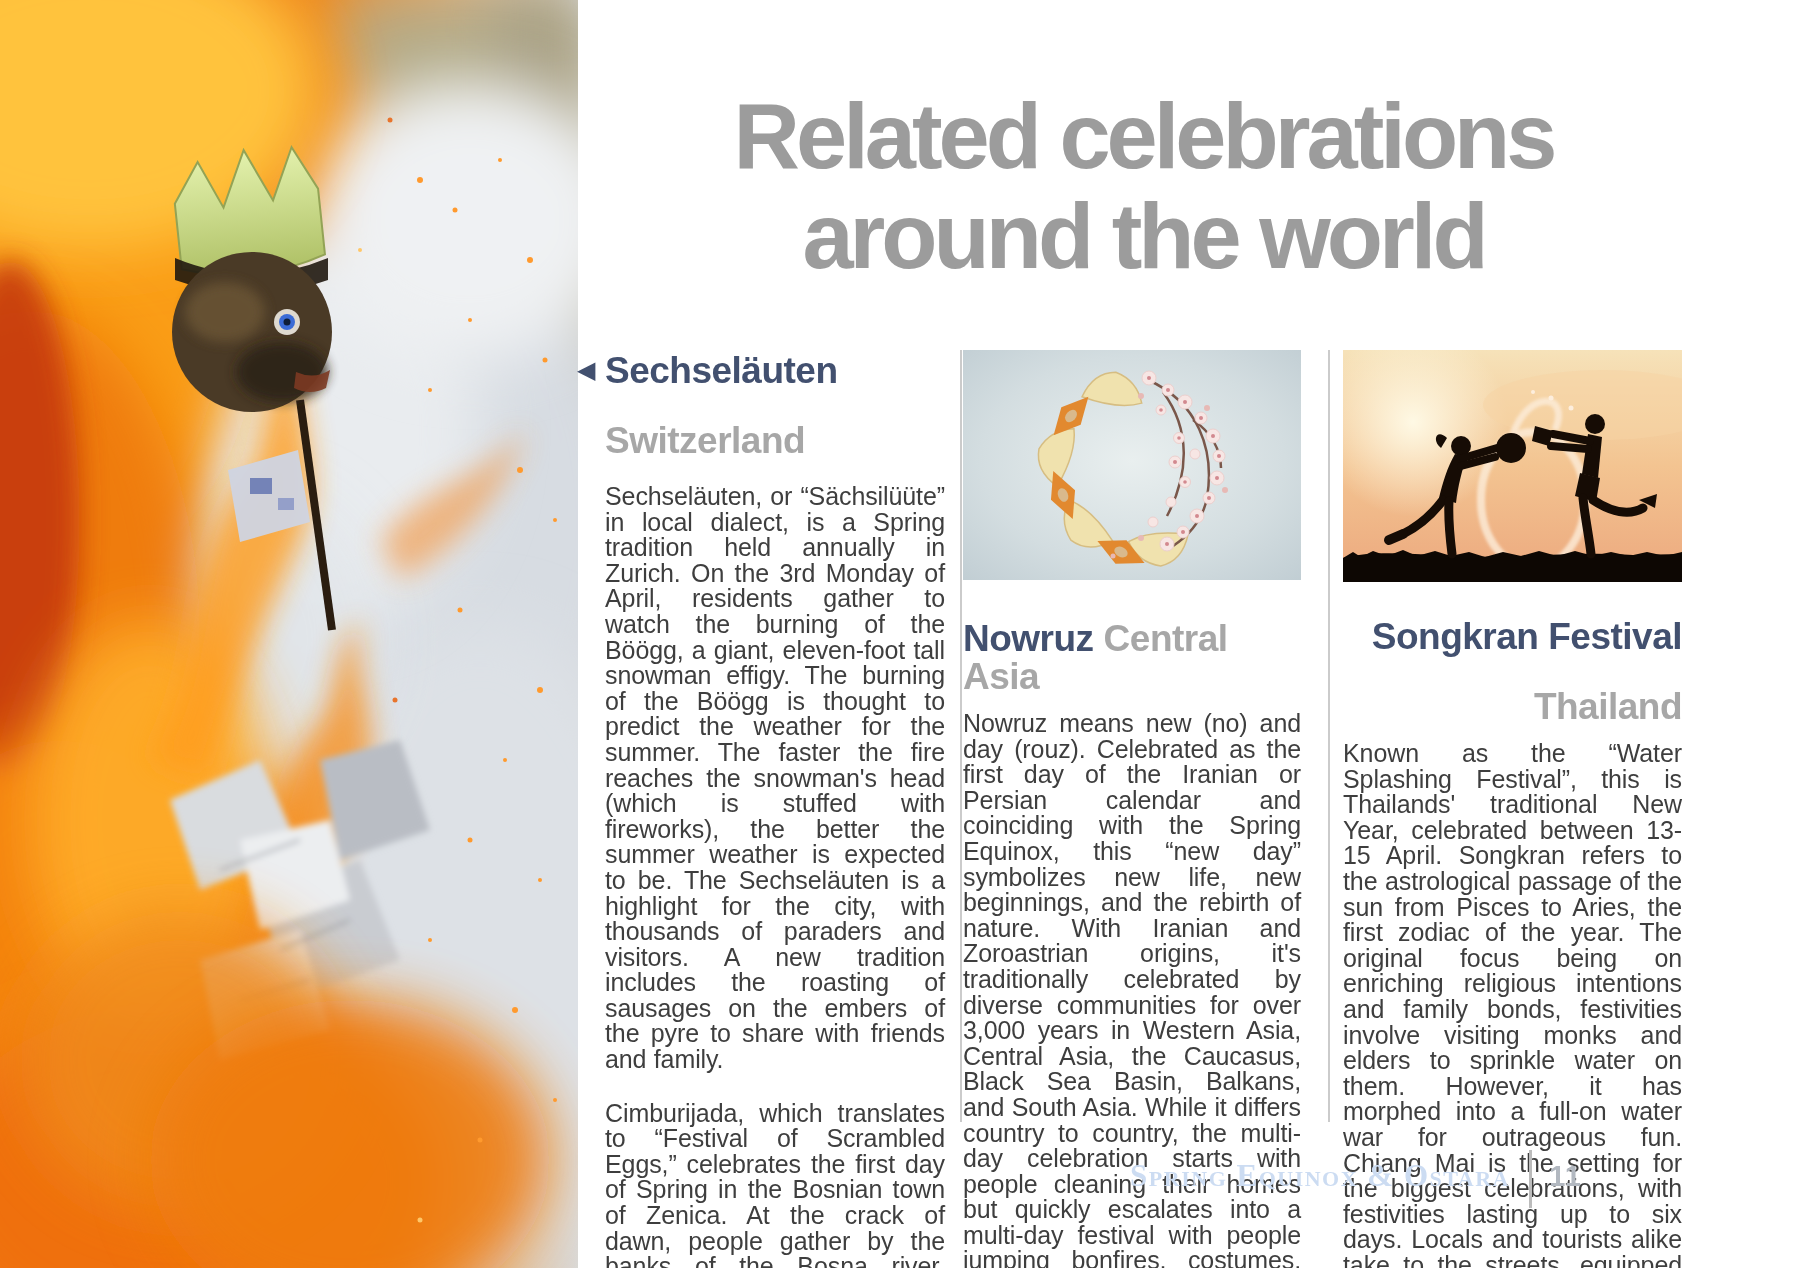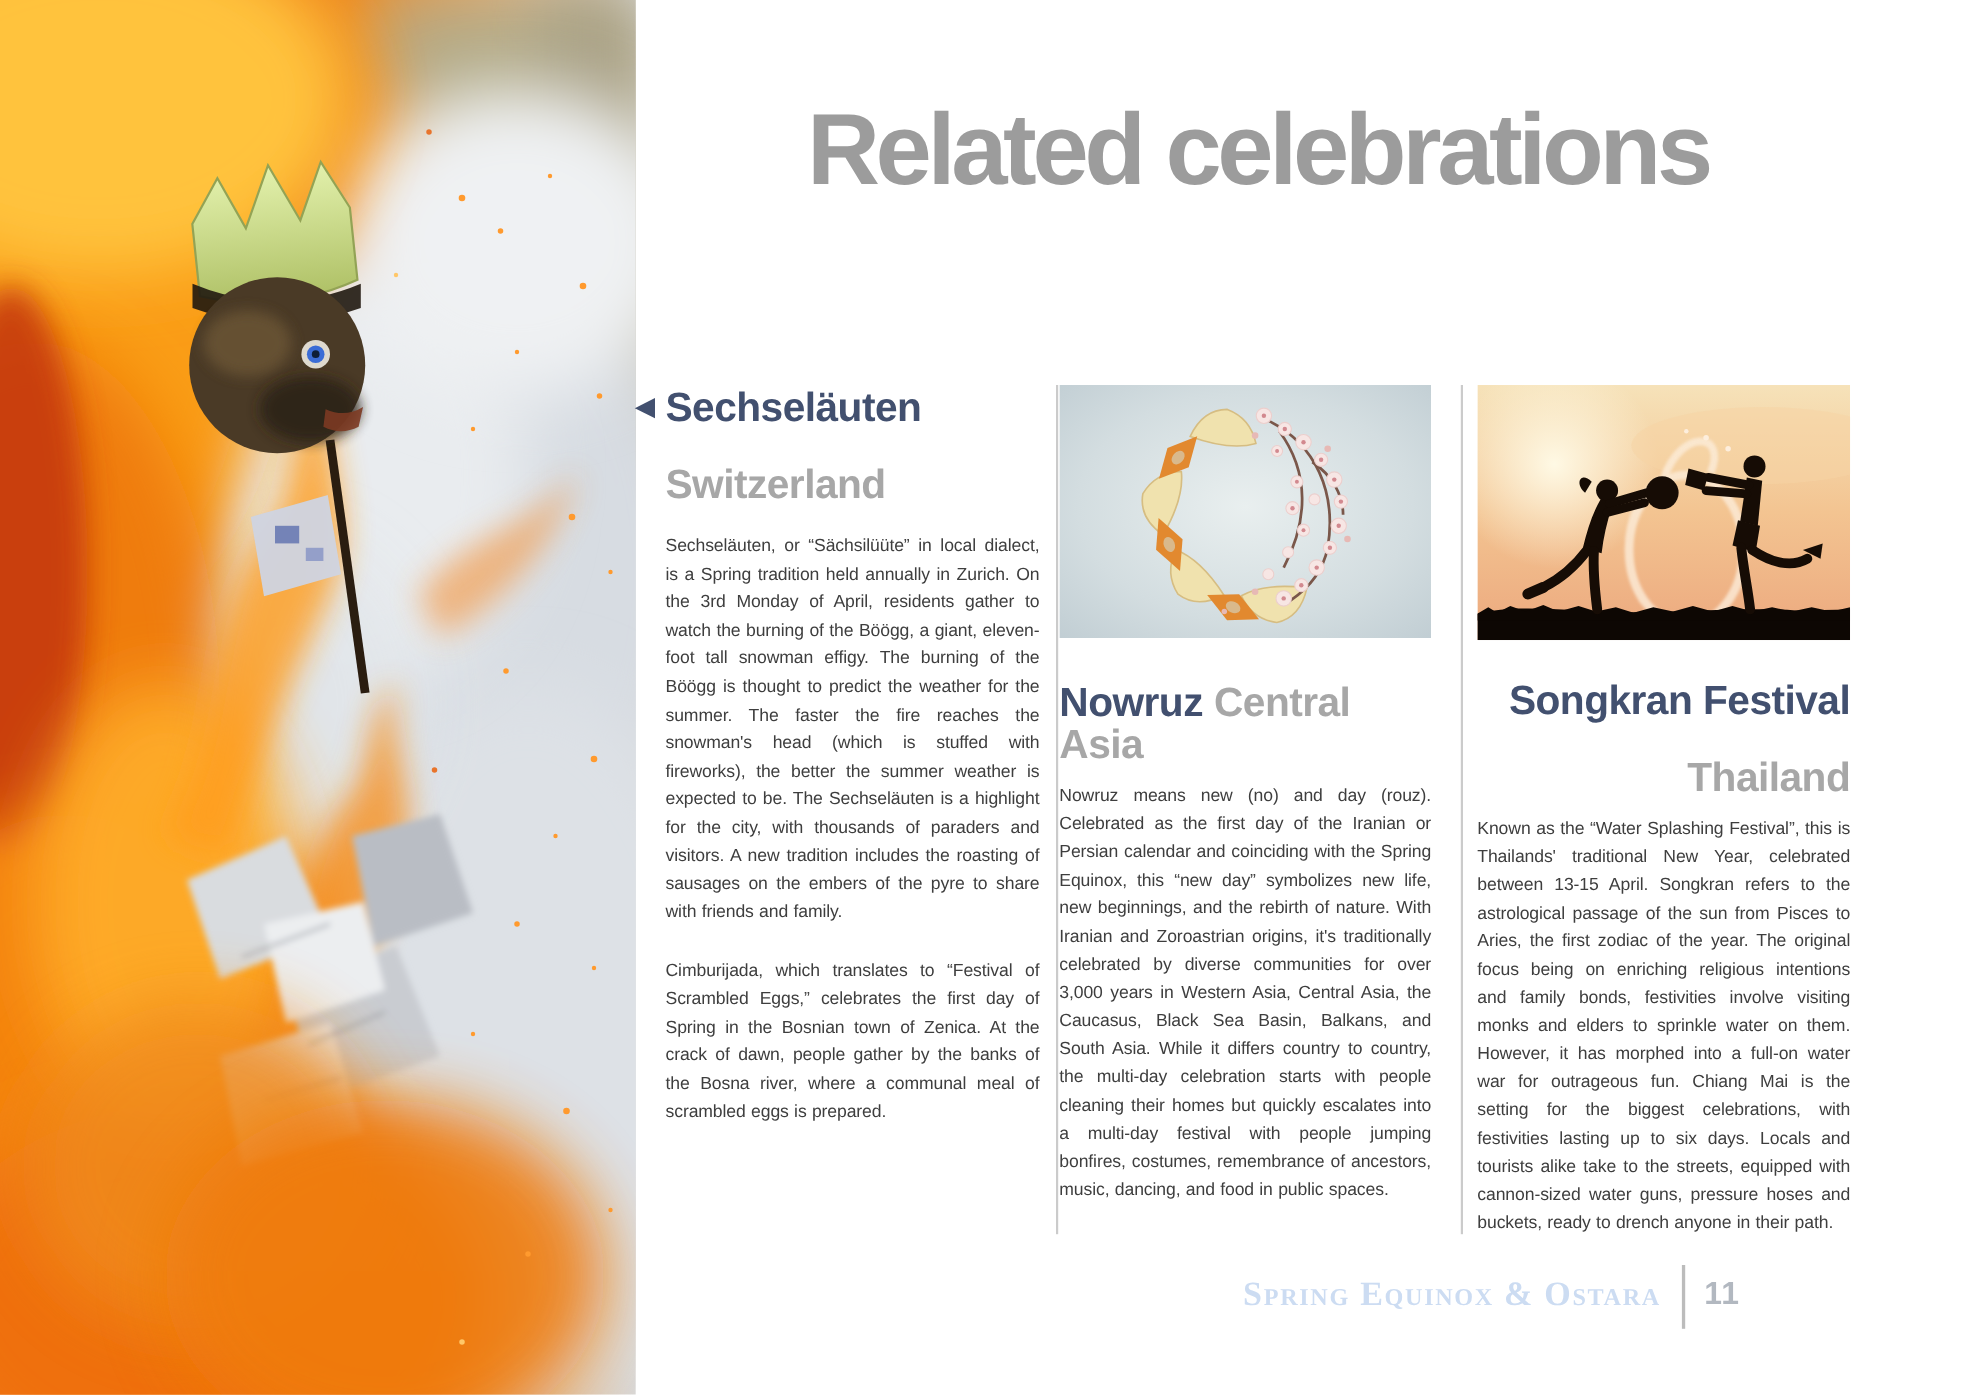--- a/index.html
+++ b/index.html
@@ -21,21 +21,21 @@
   .col3{left:738px;width:339px;}
   .divider{position:absolute;top:0;width:2px;height:772px;background:#cbcbcb;}
   .d1{left:355px;}
   .d2{left:723px;}
   .h-group{position:relative;margin-top:2px;}
   .h-title,.h-loc,.h-inline{font-weight:bold;font-size:37px;line-height:38px;letter-spacing:-0.5px;}
   .navy{color:#42506f;}
   .grey{color:#a7a7a7;margin-top:32px;}
   .h-inline .navy{margin-right:10px;}
   .back-arrow{position:absolute;left:-28px;top:6px;font-size:24px;color:#42506f;line-height:24px;}
-  p.body{margin:0;margin-top:24px;font-size:16px;line-height:25.6px;color:#3e3e3e;
+  p.body{margin:0;margin-top:24px;font-size:25px;line-height:25.6px;color:#3e3e3e;
          text-align:justify;letter-spacing:-0.1px;word-spacing:0.5px;}
   .h2-space{margin-top:44px;}
   p.body.second{margin-top:28px;}
   .col-img{width:100%;height:230px;overflow:hidden;}
   .col-img svg{display:block;}
   .col2 .h-inline{margin-top:40px;}
   .col3 .h-group2{margin-top:36px;text-align:right;}
   .col2 p.body,.col3 p.body{margin-top:15px;}
   
   .footer{position:absolute;left:1200px;top:1148px;width:560px;height:70px;}
@@ -145,20 +145,21 @@
         <circle cx="390" cy="120" r="2.5" fill="#e8742c"></circle>
           <circle cx="360" cy="250" r="2" fill="#ffc768"></circle>
         <circle cx="395" cy="700" r="2.5" fill="#e8742c"></circle>
           <circle cx="420" cy="1220" r="2.5" fill="#ffc768"></circle>
       </g>
     </svg>
   </div>
 
   <h1 class="title">
     <span>Related celebrations</span>
+    <span>around the world</span>
   </h1>
 
   <div class="cols">
 
     <div class="col col1">
       <div class="h-group">
         <span class="back-arrow">◀</span>
         <div class="h-title navy">Sechseläuten</div>
         <div class="h-loc grey">Switzerland</div>
       </div>

